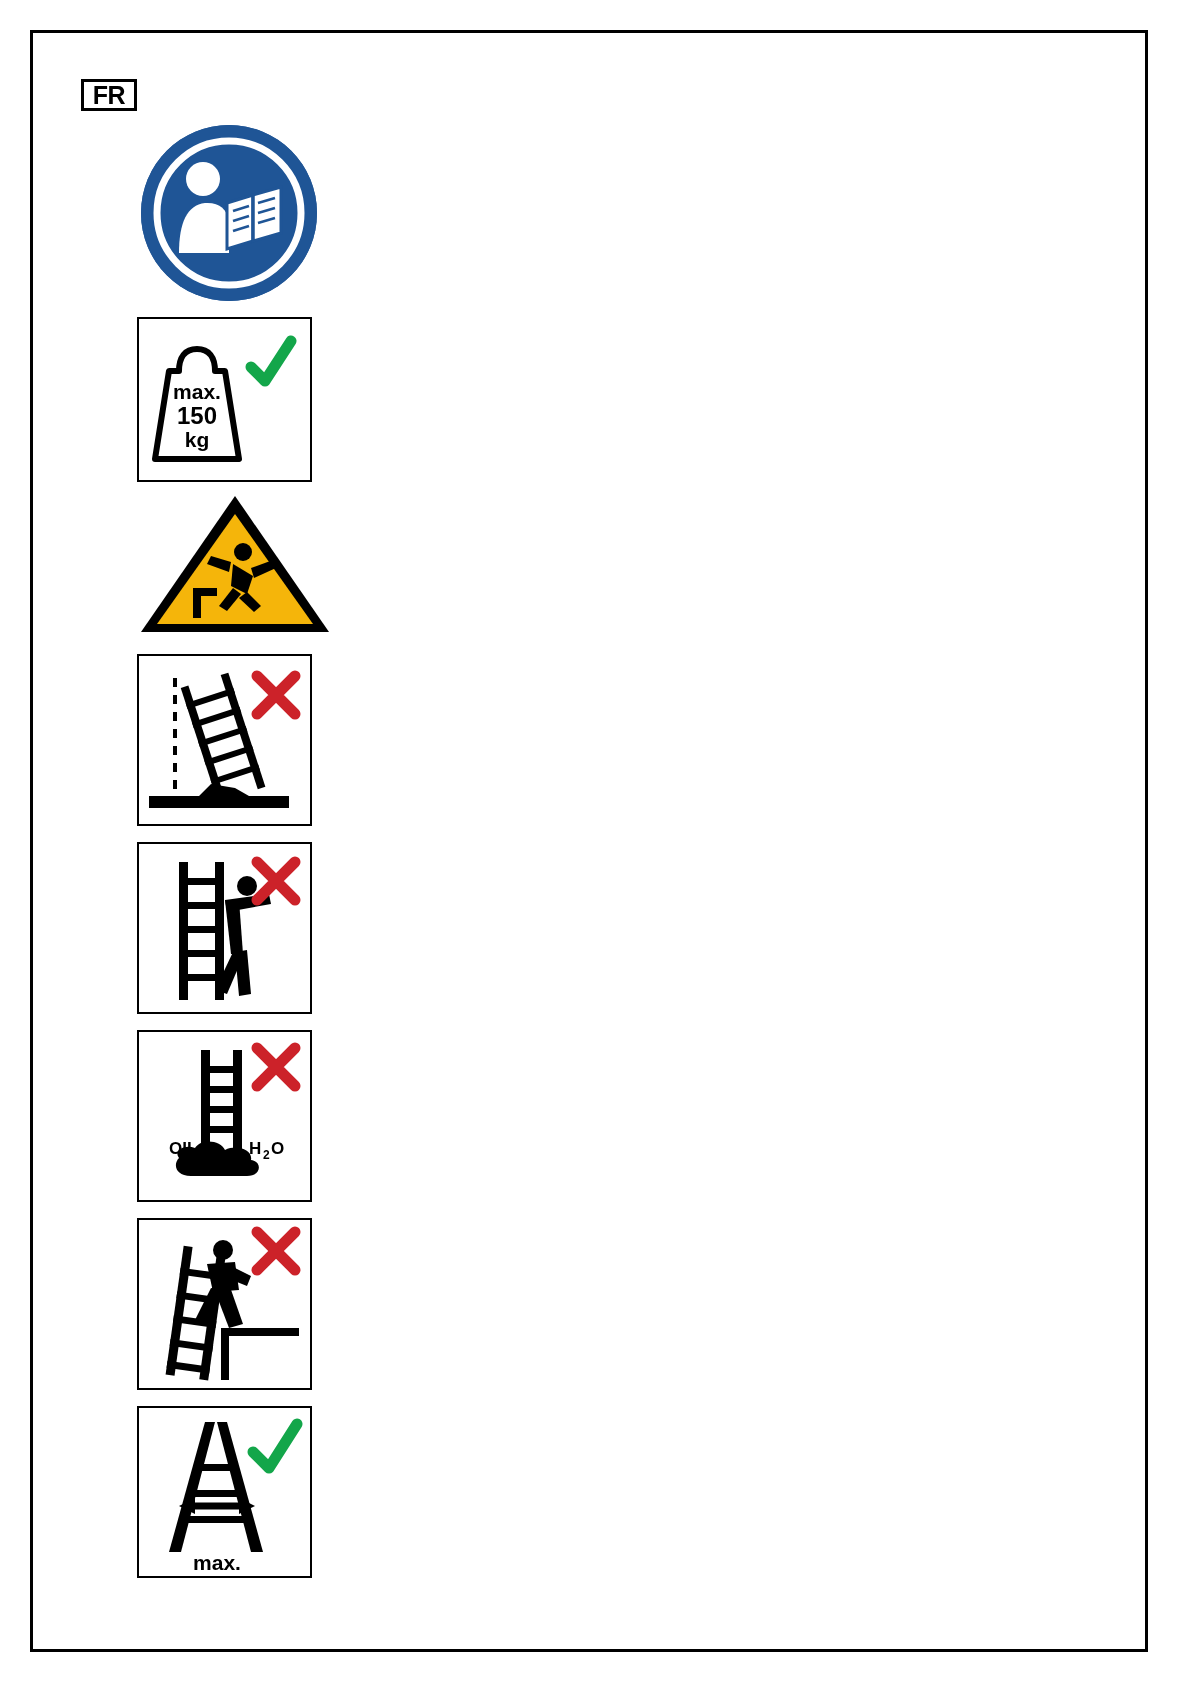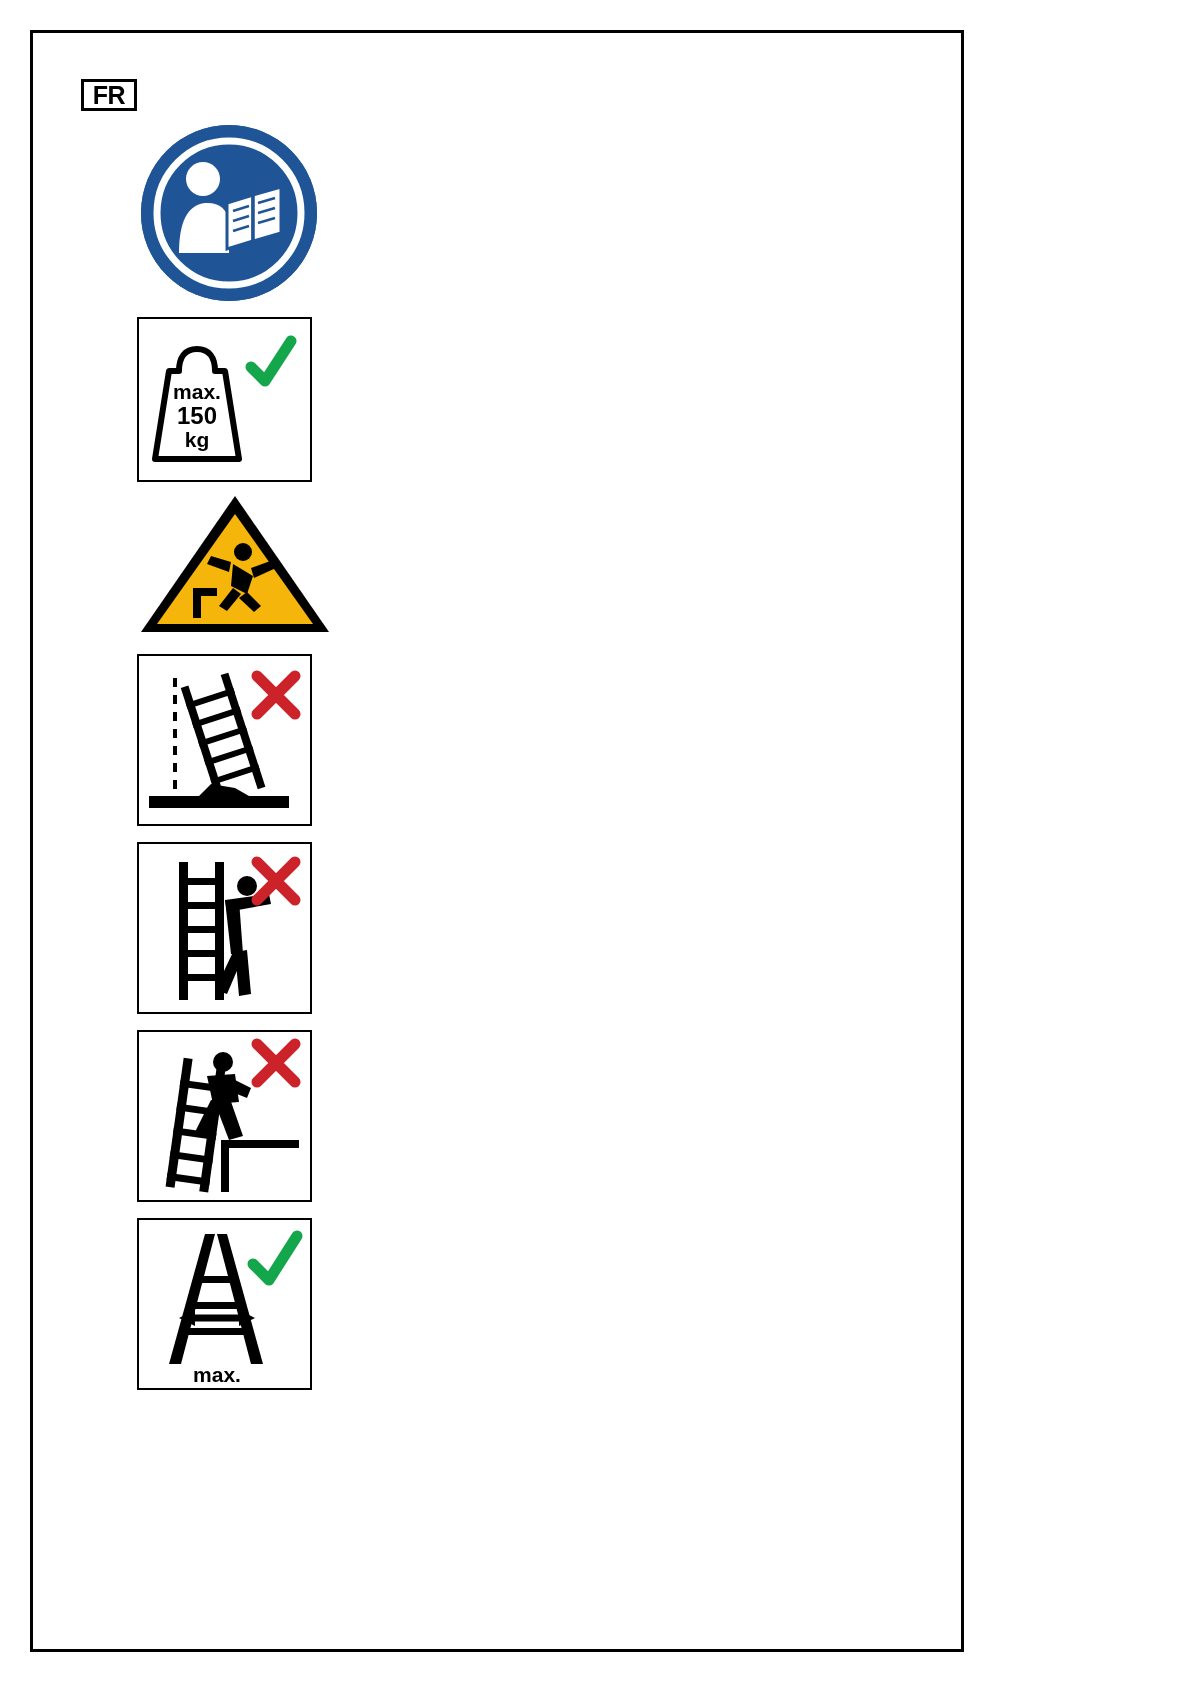--- a/index.html
+++ b/index.html
@@ -13,21 +13,21 @@
     width: 1192px;
     height: 1685px;
     background: #ffffff;
     overflow: hidden;
   }
   
   .doc-border {
     position: absolute;
     left: 30px;
     top: 30px;
-    width: 934px;
+    width: 1118px;
     height: 1622px;
     border: 3px solid #000000;
     box-sizing: border-box;
     background: #ffffff;
     text-decoration: underline;
   }
   
   .lang-tag {
     position: absolute;
     left: 48px;
@@ -183,20 +183,40 @@
           <circle cx="108" cy="42" r="10" fill="#000000"></circle>
           <path d="M86 56 L130 50 L132 60 L88 68 Z" fill="#000000"></path>
           <path d="M86 56 L100 56 L104 110 L92 110 Z" fill="#000000"></path>
           <path d="M94 108 L106 108 L88 150 L76 146 Z" fill="#000000"></path>
           <path d="M96 108 L108 106 L112 150 L100 152 Z" fill="#000000"></path>
 
           <path d="M118 18 L156 56 M156 18 L118 56" stroke="#cc2229" stroke-width="11" stroke-linecap="round"></path>
         </svg>
       </div>
 
+      <div class="box-sign tall">
+        <svg width="171" height="168" viewBox="0 0 171 168">
+
+          <rect x="62" y="18" width="9" height="110" fill="#000000"></rect>
+          <rect x="94" y="18" width="9" height="110" fill="#000000"></rect>
+          <rect x="62" y="34" width="41" height="7" fill="#000000"></rect>
+          <rect x="62" y="54" width="41" height="7" fill="#000000"></rect>
+          <rect x="62" y="74" width="41" height="7" fill="#000000"></rect>
+          <rect x="62" y="94" width="41" height="7" fill="#000000"></rect>
+
+          <path d="M40 126 C34 118 46 112 56 116 C62 106 82 108 86 118 C98 112 114 118 112 128
+                   C124 130 122 144 108 144 L52 144 C36 144 34 132 40 126 Z" fill="#000000"></path>
+          <text x="30" y="122" font-family="'Liberation Sans', sans-serif" font-size="17" font-weight="bold" fill="#000000">OIL</text>
+          <text x="110" y="122" font-family="'Liberation Sans', sans-serif" font-size="17" font-weight="bold" fill="#000000">H</text>
+          <text x="124" y="127" font-family="'Liberation Sans', sans-serif" font-size="12" font-weight="bold" fill="#000000">2</text>
+          <text x="132" y="122" font-family="'Liberation Sans', sans-serif" font-size="17" font-weight="bold" fill="#000000">O</text>
+
+          <path d="M118 16 L156 54 M156 16 L118 54" stroke="#cc2229" stroke-width="11" stroke-linecap="round"></path>
+        </svg>
+      </div>
 
       <div class="box-sign tall">
         <svg width="171" height="168" viewBox="0 0 171 168">
 
           <g transform="rotate(8 70 90)">
             <rect x="36" y="30" width="9" height="130" fill="#000000"></rect>
             <rect x="70" y="30" width="9" height="130" fill="#000000"></rect>
             <rect x="36" y="52" width="43" height="7" fill="#000000"></rect>
             <rect x="36" y="76" width="43" height="7" fill="#000000"></rect>
             <rect x="36" y="100" width="43" height="7" fill="#000000"></rect>

